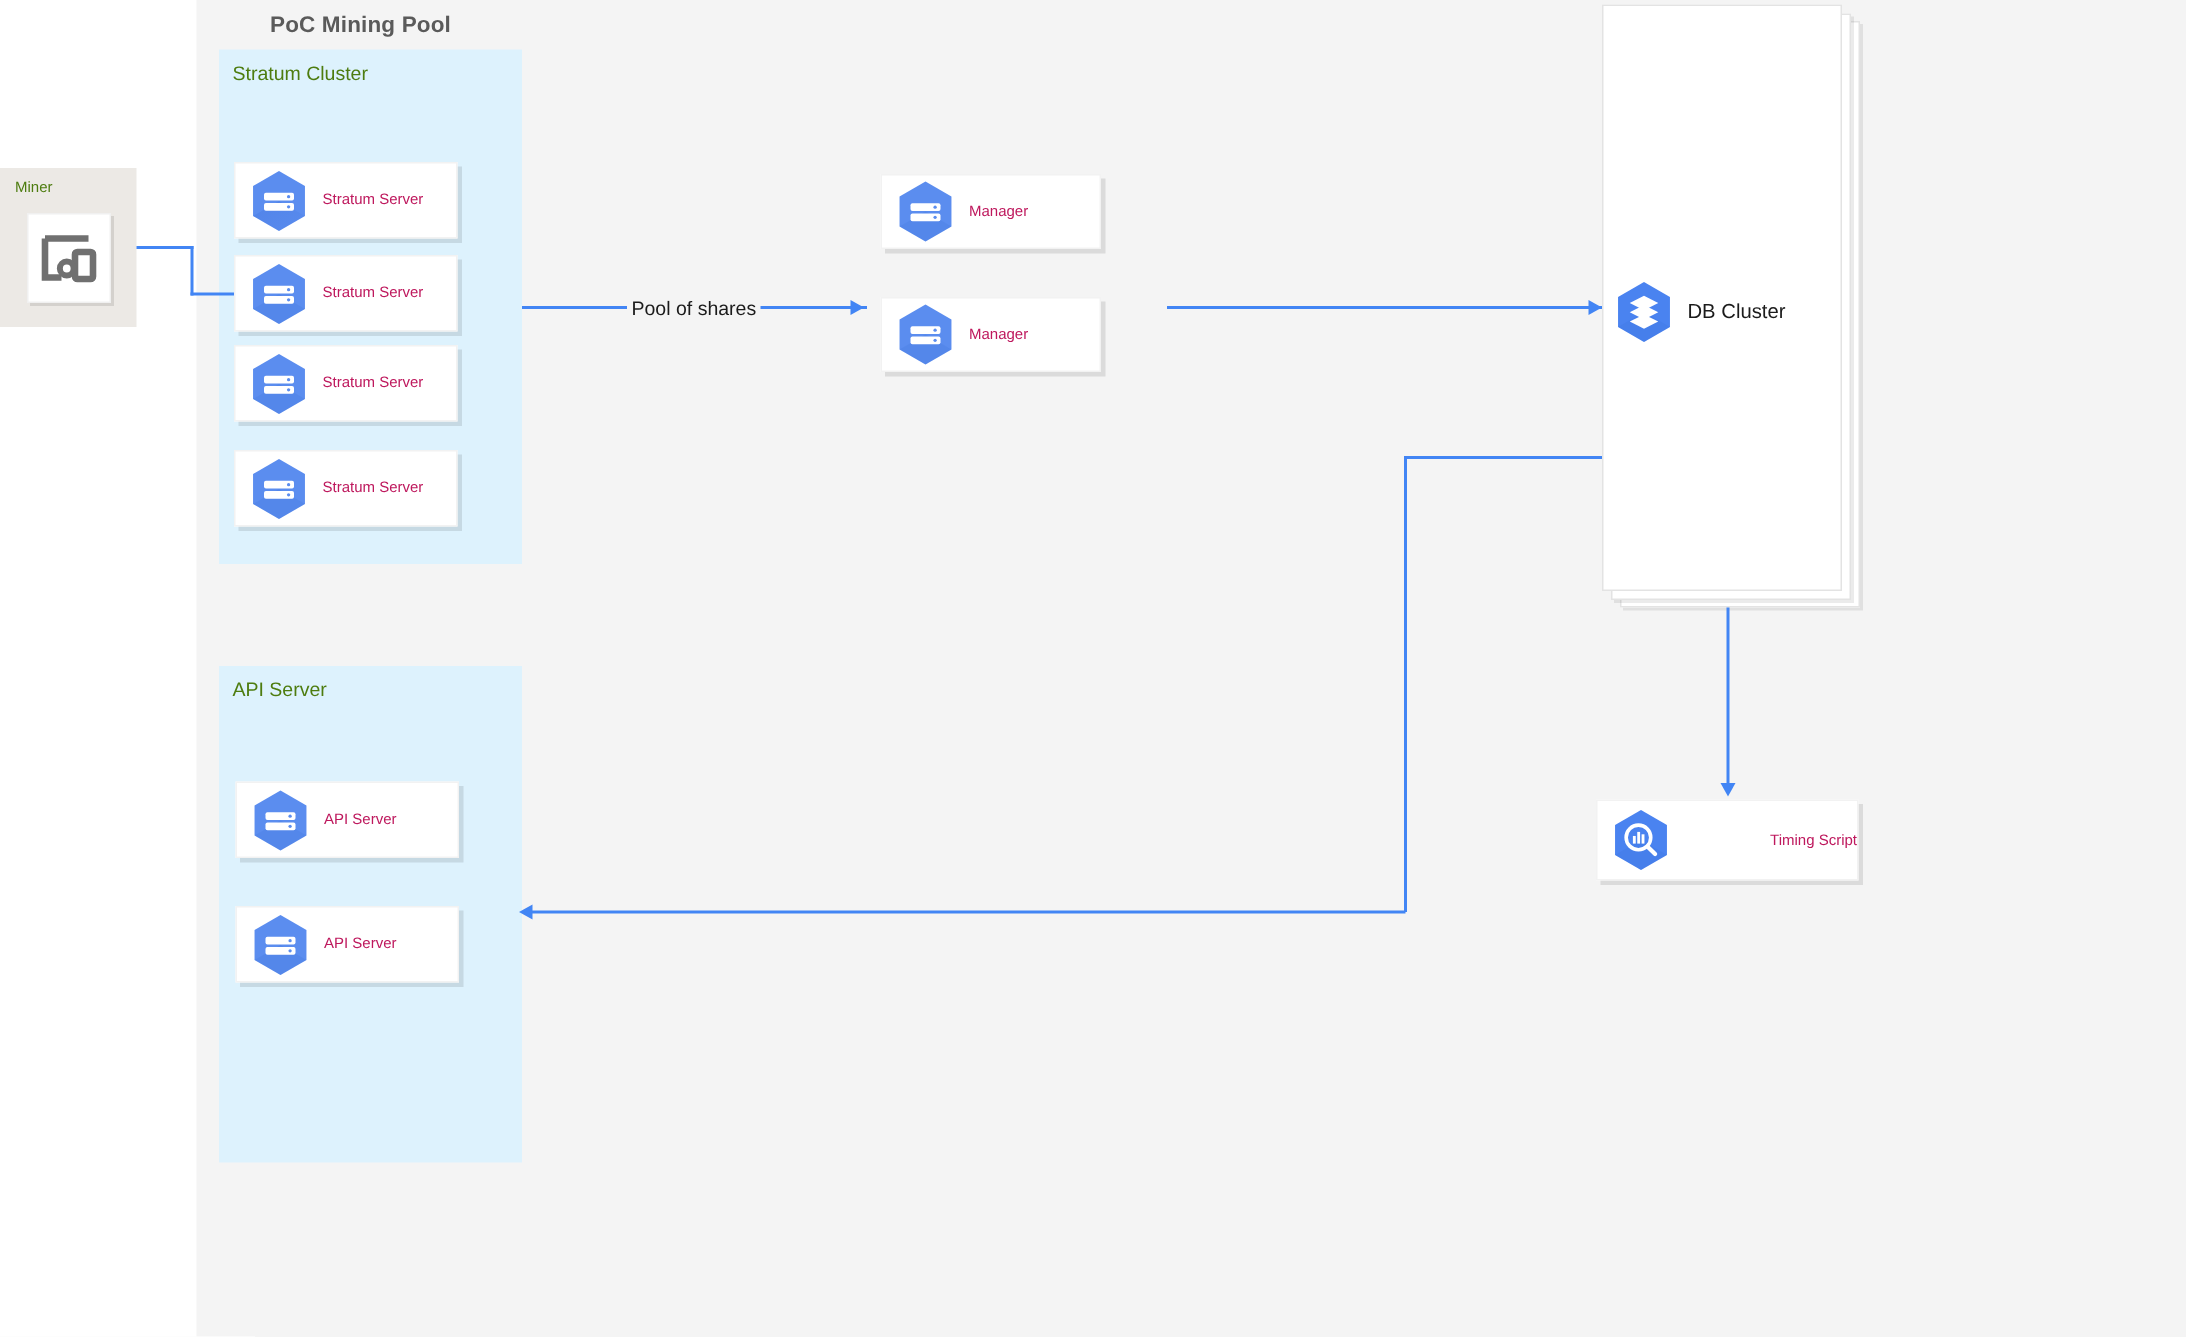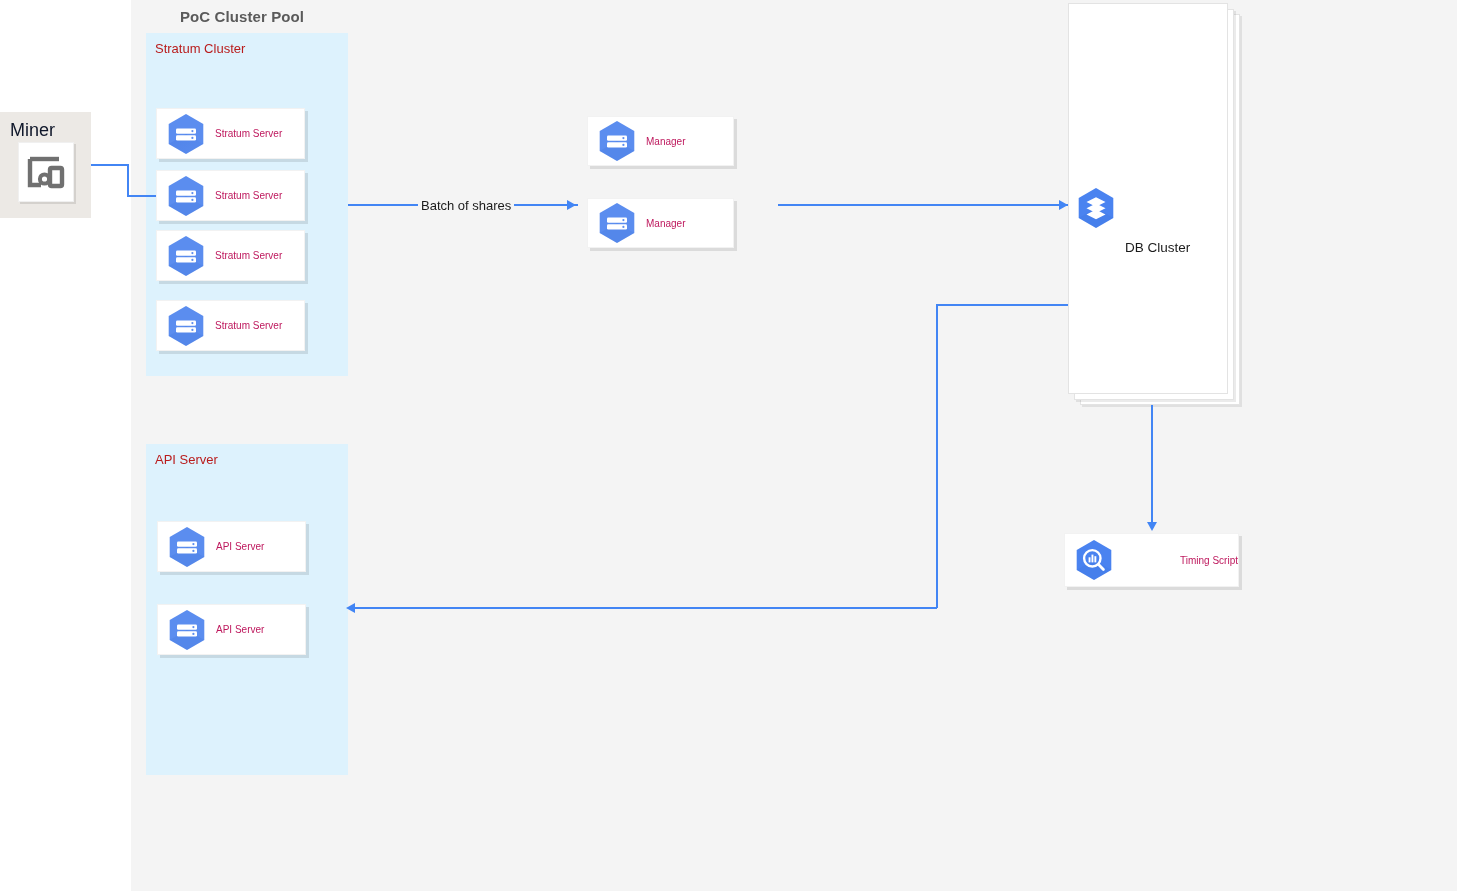--- a/index.html
+++ b/index.html
@@ -41,39 +41,39 @@
   
   .panel {
     position: absolute;
     background: #ddf2fd;
   }
   .panel-title {
     position: absolute;
     left: 9px;
     top: 8px;
     font-size: 13px;
-    color: #b91c1c;
+    color: #4d7c0f;
     white-space: nowrap;
   }
 
   
   .miner-group {
     position: absolute;
     left: 0px;
     top: 112px;
     width: 91px;
     height: 106px;
     background: #ece9e5;
   }
   .miner-title {
     position: absolute;
     left: 10px;
     top: 8px;
-    font-size: 18px;
-    color: #0f172a;
+    font-size: 10px;
+    color: #4d7c0f;
     white-space: nowrap;
   }
   .miner-card {
     position: absolute;
     left: 18px;
     top: 30px;
     width: 56px;
     height: 60px;
     background: #ffffff;
     border: 1px solid #f0f0f0;
@@ -131,21 +131,20 @@
     left: 5px;
     top: 182px;
   }
   .dbstack .nlabel {
     position: absolute;
     left: 57px;
     top: 197px;
     font-size: 13.5px;
     color: #1b1b1b;
     white-space: nowrap;
-    margin-top: 40px;
   }
 
   
   .line-h {
     position: absolute;
     height: 2px;
     background: #4285f4;
   }
   .line-v {
     position: absolute;
@@ -180,21 +179,21 @@
     white-space: nowrap;
     line-height: 15px;
   }
 </style>
 </head>
 <body>
 
 <div id="canvas">
 
   <div class="outer-group">
-    <div class="outer-title">PoC Cluster Pool</div>
+    <div class="outer-title">PoC Mining Pool</div>
   </div>
 
   <div class="miner-group">
     <div class="miner-title">Miner</div>
     <div class="miner-card">
       <svg width="54" height="58" viewBox="0 0 54 58">
         <g fill="none" stroke="#707070" stroke-width="4.4">
           <path d="M11 16 H40"></path>
           <path d="M11 16 V42 H22"></path>
           <rect x="31" y="25" width="12" height="18" rx="1.6"></rect>
@@ -361,21 +360,21 @@
     </span>
     <span class="nlabel">Timing Script</span>
   </div>
 
   <div class="line-h" style="left:91px; top:164px; width:38px;"></div>
   <div class="line-v" style="left:127px; top:164px; height:33px;"></div>
   <div class="line-h" style="left:127px; top:195px; width:29px;"></div>
 
   <div class="line-h" style="left:348px; top:204px; width:230px;"></div>
   <div class="arrow-r" style="left:567px; top:200px;"></div>
-  <div class="edge-label" style="left:418px; top:198px;">Batch of shares</div>
+  <div class="edge-label" style="left:418px; top:198px;">Pool of shares</div>
 
   <div class="line-h" style="left:778px; top:204px; width:290px;"></div>
   <div class="arrow-r" style="left:1059px; top:200px;"></div>
 
   <div class="line-v" style="left:1151px; top:405px; height:122px;"></div>
   <div class="arrow-d" style="left:1147px; top:522px;"></div>
 
   <div class="line-h" style="left:937px; top:304px; width:131px;"></div>
   <div class="line-v" style="left:936px; top:304px; height:304px;"></div>
   <div class="line-h" style="left:352px; top:607px; width:585px;"></div>

